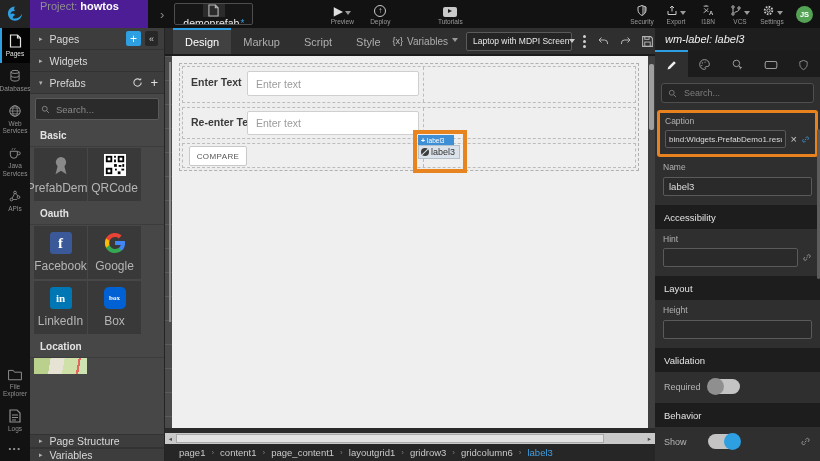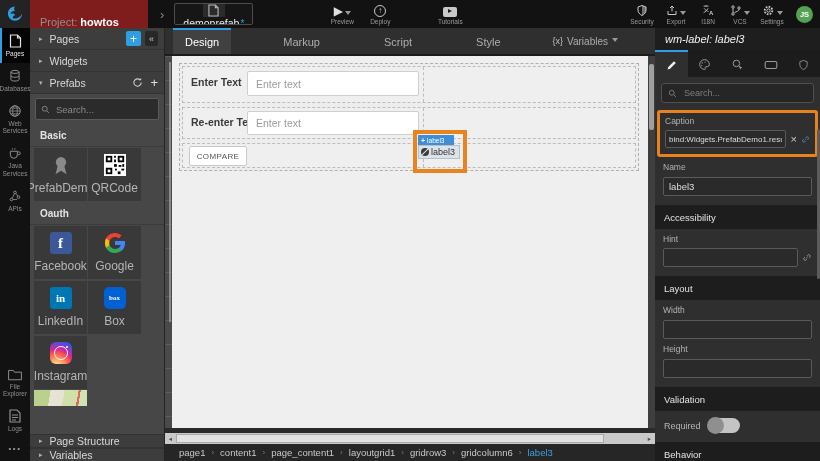--- a/index.html
+++ b/index.html
@@ -3,21 +3,21 @@
 <meta charset="utf-8">
 <style>
   html,body{margin:0;padding:0;background:#000;}
   .app{position:relative;width:820px;height:461px;overflow:hidden;background:#2f2f2f;
        font-family:"Liberation Sans",sans-serif;-webkit-font-smoothing:antialiased;}
   svg{display:block;}
 
   
   .topbar{position:absolute;left:0;top:0;width:820px;height:28px;background:#121212;display:flex;align-items:center;z-index:30;}
   .logo{width:30px;height:28px;background:#232323;display:flex;align-items:center;justify-content:center;flex:0 0 30px;}
-  .proj-zone{height:100%;display:flex;align-items:flex-end;background:#7f1d1d;padding:0 10px;width:118px;box-sizing:border-box;flex:0 0 118px;}
+  .proj-zone{height:100%;display:flex;align-items:flex-start;background:#4c1d95;padding:0 10px;width:118px;box-sizing:border-box;flex:0 0 118px;}
   .proj{font-size:11px;color:#8f8f8f;white-space:nowrap;}
   .proj b{color:#fff;}
   .top-chev{color:#8a8a8a;font-size:13px;margin-left:12px;}
   .file-tab{margin-left:10px;height:20px;border:1px solid #4d4d4d;border-radius:2px;display:flex;align-items:center;background:#161616;overflow:hidden;flex-direction:column;}
   .file-tab .seg{height:100%;display:flex;align-items:center;justify-content:center;}
   .file-tab .seg.ico-seg{width:22px;background:#2b2b2b;}
   .file-tab .fname{padding:0 8px;font-size:10.5px;color:#ececec;white-space:nowrap;}
   .file-tab .dirty{color:#2e9fe0;font-size:10px;margin-left:1px;}
   .file-tab .seg.grid-seg{width:24px;background:#2b2b2b;border-left:1px solid #4d4d4d;}
   .grid-ico{display:grid;grid-template-columns:5px 5px;grid-gap:1.5px;}
@@ -63,21 +63,21 @@
   .brand.bx{background:#0061d5;font-size:7px;border-radius:5px;}
   .brand.ig{background:radial-gradient(circle at 30% 110%,#fdf497 0%,#fd5949 45%,#d6249f 60%,#285AEB 90%);position:relative;border-radius:6px;}
   .brand.ig:before{content:"";position:absolute;inset:4px;border:1.6px solid #fff;border-radius:50%;}
   .brand.ig:after{content:"";position:absolute;right:3.5px;top:3.5px;width:2.5px;height:2.5px;border-radius:50%;background:#fff;}
   .map-tile{width:53px;height:16px;margin-left:4px;background:linear-gradient(100deg,#b9d18c 0 30%,#e7e3d4 30% 55%,#cfe0a8 55% 80%,#e2685f 80% 84%,#cde3b2 84%);}
   .lp-bottom{margin-top:auto;}
   .lp-bottom .lp-row{border-top:1px solid #333;}
 
   
   .canvas-region{position:absolute;left:165px;top:28px;width:490px;height:433px;display:flex;flex-direction:column;z-index:10;}
-  .ctoolbar{flex:0 0 28px;background:#2f2f2f;display:flex;align-items:center;border-bottom:2px solid #1b1b1b;box-sizing:border-box;gap:40px;}
+  .ctoolbar{flex:0 0 28px;background:#2f2f2f;display:flex;align-items:center;border-bottom:2px solid #1b1b1b;box-sizing:border-box;}
   .ctab{height:100%;display:flex;align-items:center;padding:0 12px;color:#aeaeae;font-size:11px;border-top:2px solid transparent;box-sizing:border-box;}
   .ctab.active{background:#414141;color:#fff;border-top-color:#2e9fe0;}
   .ctab:first-of-type{margin-left:8px;}
   .vars{margin-left:auto;display:flex;align-items:center;gap:4px;color:#aeaeae;font-size:10px;white-space:nowrap;}
   .vars .vx{font-size:9px;color:#c0c0c0;}
   .device-select{margin-left:8px;width:106px;height:19px;background:#242424;border:1px solid #5a5a5a;border-radius:2px;display:flex;align-items:center;padding:0 6px;font-size:8.5px;color:#e8e8e8;box-sizing:border-box;white-space:nowrap;}
   .device-select .caret{margin:0 0 0 auto;border-top-color:#c9c9c9;}
   .kebab{margin-left:9px;display:flex;flex-direction:column;gap:2px;padding:2px;}
   .kebab i{width:3px;height:3px;border-radius:50%;background:#cfcfcf;}
   .tbtn{margin-left:9px;color:#b5b5b5;display:flex;align-items:center;}
@@ -384,26 +384,21 @@
       <div class="tiles-wrap">
         <div class="tile">
           <span class="brand li">in</span>
           <span class="tname">LinkedIn</span>
         </div>
         <div class="tile">
           <span class="brand bx">box</span>
           <span class="tname">Box</span>
         </div>
       </div>
-      <div class="tiles-wrap">
-        <div class="tile">
-          <span class="brand ig"></span>
-          <span class="tname">Instagram</span>
-        </div>
-      </div>
+      <div class="group-hdr">Location</div>
       <div class="map-tile"></div>
     </div>
     <div class="lp-bottom">
       <div class="lp-row">
         <span class="arr">▸</span>
         <span>Page Structure</span>
       </div>
       <div class="lp-row" style="border-bottom:0;">
         <span class="arr">▸</span>
         <span>Variables</span>
@@ -421,20 +416,24 @@
         </div>
       <div class="ctab">
           <span>Script</span>
         </div>
       <div class="ctab">
           <span>Style</span>
         </div>
       <div class="vars">
         <span class="vx">{x}</span>
         <span>Variables</span>
+        <span class="caret"></span>
+      </div>
+      <div class="device-select">
+        <span>Laptop with MDPI Screen</span>
         <span class="caret"></span>
       </div>
       <div class="kebab">
           <i></i>
           <i></i>
           <i></i>
         </div>
       <div class="tbtn">
         <svg width="13" height="12" viewBox="0 0 24 24">
             <path d="M8 5L3 10l5 5" fill="none" stroke="#b5b5b5" stroke-width="2"></path>
@@ -596,24 +595,20 @@
           <svg width="11" height="11" viewBox="0 0 24 24">
               <path d="M10 14l4-4" stroke="#9c9c9c" stroke-width="2" fill="none"></path>
               <path d="M12 8l2.2-2.2a3.6 3.6 0 0 1 5 5L17 13" stroke="#9c9c9c" stroke-width="2" fill="none"></path>
               <path d="M12 16l-2.2 2.2a3.6 3.6 0 0 1-5-5L7 11" stroke="#9c9c9c" stroke-width="2" fill="none"></path>
             </svg>
         </div>
       </div>
 
       <div class="sec-hdr">Layout</div>
       <div class="f-group">
-        <div class="f-label">Width</div>
-        <input class="f-input" style="">
-      </div>
-      <div class="f-group">
         <div class="f-label">Height</div>
         <input class="f-input" style="">
       </div>
 
       <div class="sec-hdr">Validation</div>
       <div class="t-row">
         <span class="t-lab">Required</span>
         <span class="switch">
             <span class="knob"></span>
           </span>

